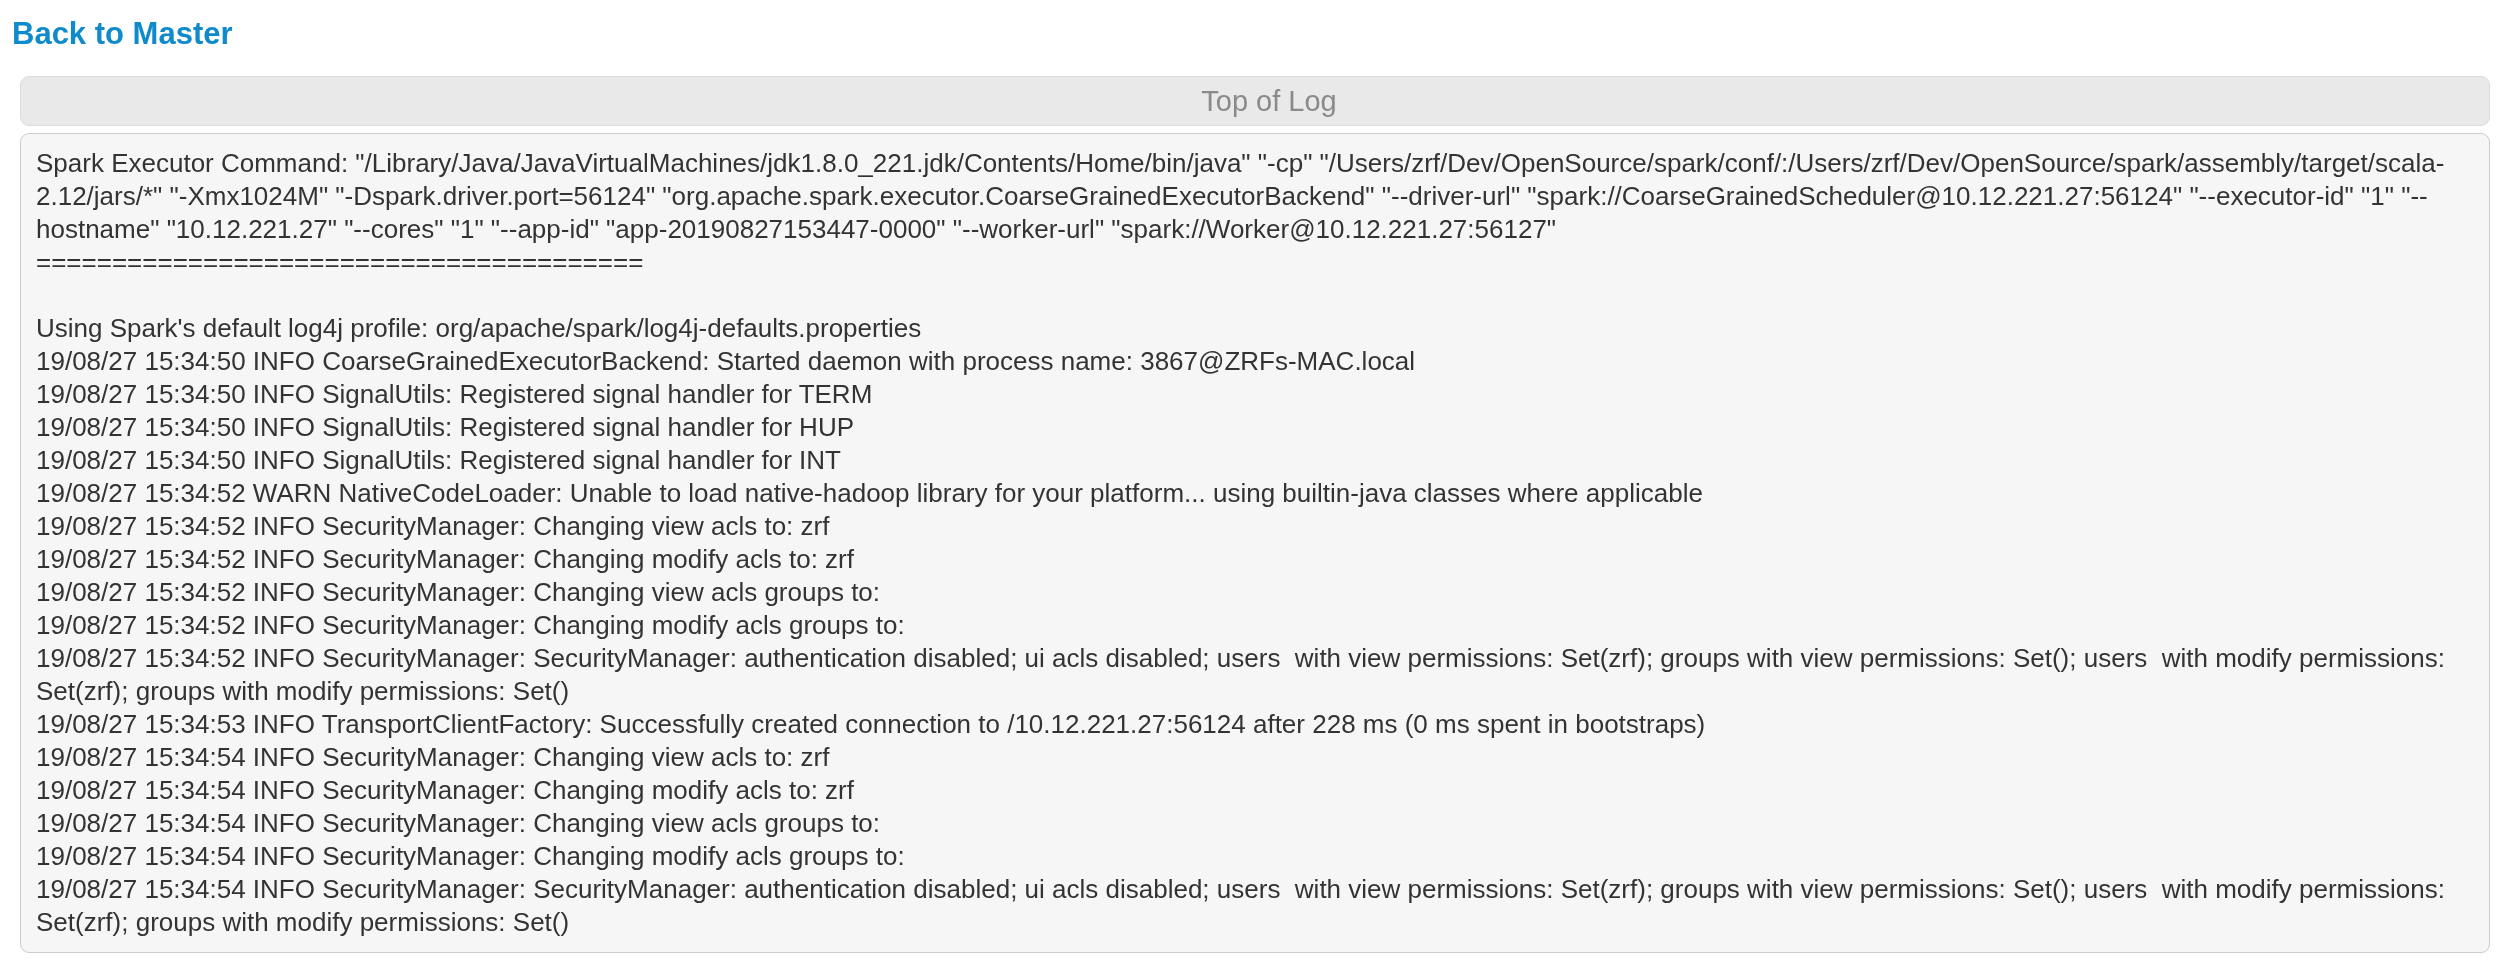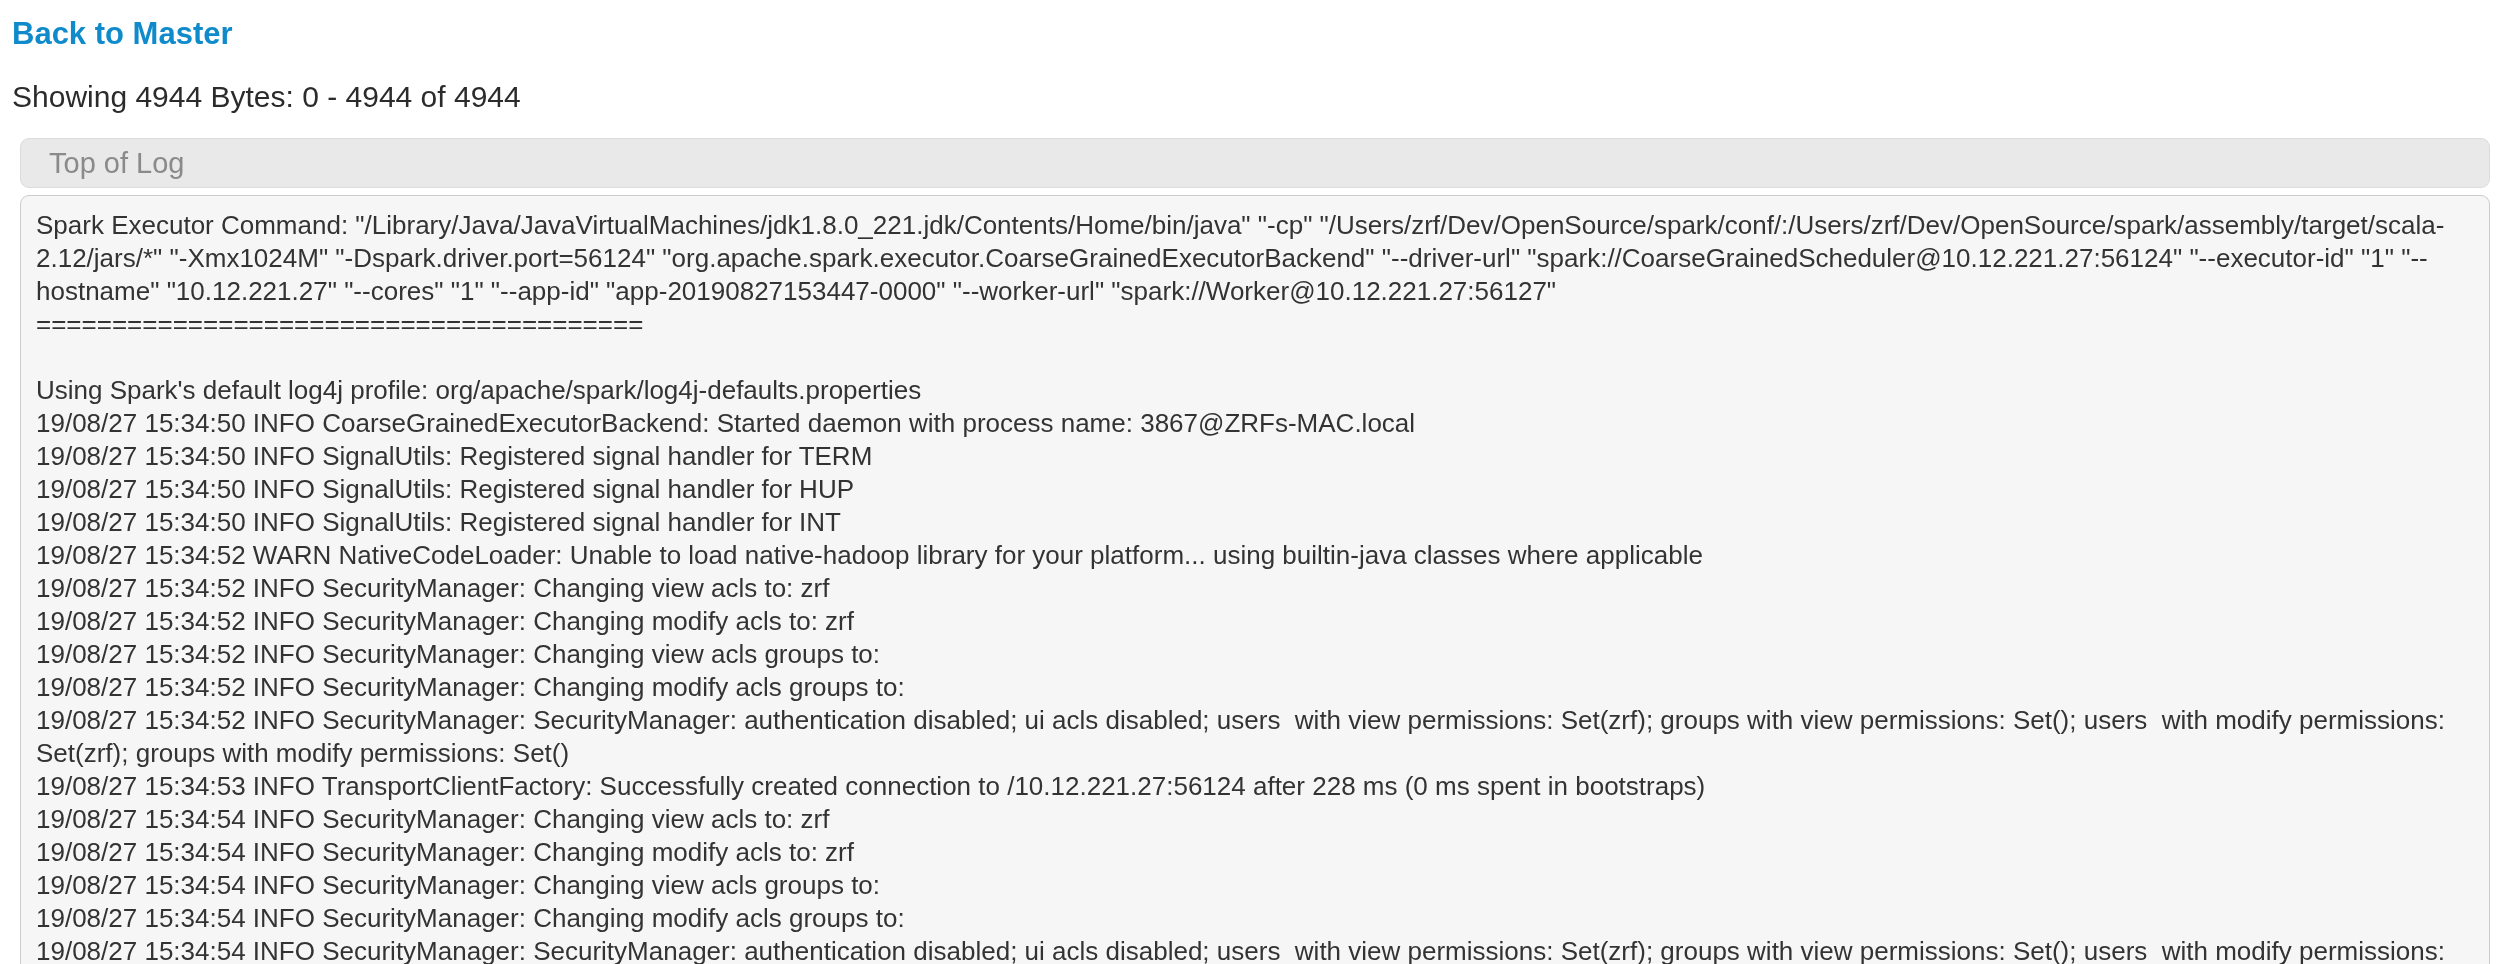--- a/index.html
+++ b/index.html
@@ -28,21 +28,21 @@
     color: #2b2b2b;
   }
   .log-header-bar {
     margin: 24px 10px 0 10px;
     height: 48px;
     background: #e9e9e9;
     border: 1px solid #dcdcdc;
     border-radius: 9px;
     display: flex;
     align-items: center;
-    justify-content: flex-start;
+    justify-content: center;
     font-size: 29px;
     color: #8a8a8a;
     padding-left: 28px;
   }
   .log-box {
     margin: 7px 10px 0 10px;
     background: #f6f6f6;
     border: 1px solid #cccccc;
     border-radius: 9px;
     padding: 13px 15px;
@@ -56,21 +56,20 @@
     box-sizing: border-box;
   }
 </style>
 </head>
 <body>
 
 <div class="page">
 
   <a class="back-link" href="#">Back to Master</a>
 
-  <div class="byte-info">Showing 4944 Bytes: 0 - 4944 of 4944</div>
 
   <div class="log-header-bar">
     <span>Top of Log</span>
   </div>
 
   <pre class="log-box">Spark Executor Command: "/Library/Java/JavaVirtualMachines/jdk1.8.0_221.jdk/Contents/Home/bin/java" "-cp" "/Users/zrf/Dev/OpenSource/spark/conf/:/Users/zrf/Dev/OpenSource/spark/assembly/target/scala-2.12/jars/*" "-Xmx1024M" "-Dspark.driver.port=56124" "org.apache.spark.executor.CoarseGrainedExecutorBackend" "--driver-url" "spark://CoarseGrainedScheduler@10.12.221.27:56124" "--executor-id" "1" "--hostname" "10.12.221.27" "--cores" "1" "--app-id" "app-20190827153447-0000" "--worker-url" "spark://Worker@10.12.221.27:56127"
 ========================================
 
 Using Spark's default log4j profile: org/apache/spark/log4j-defaults.properties
 19/08/27 15:34:50 INFO CoarseGrainedExecutorBackend: Started daemon with process name: 3867@ZRFs-MAC.local

